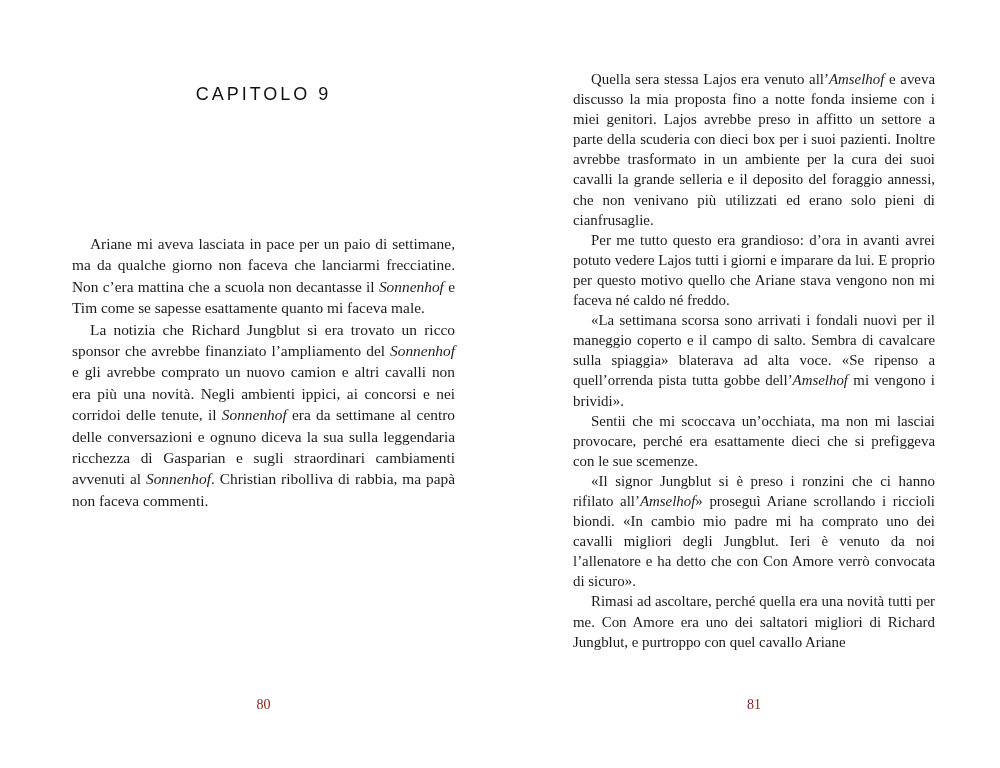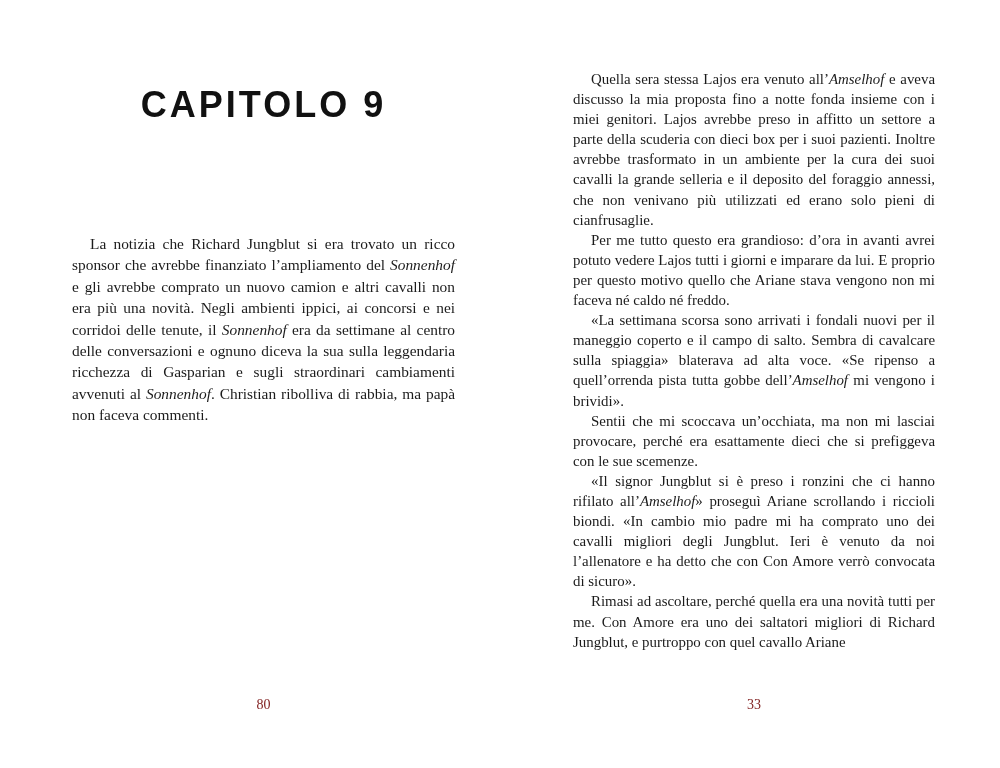--- a/index.html
+++ b/index.html
@@ -25,22 +25,22 @@
   .page-right { left: 573px; width: 362px; }
 
   .chapter-heading {
     position: absolute;
     top: 84px;
     left: 0;
     width: 100%;
     margin: 0;
     text-align: center;
     font-family: "Liberation Sans", sans-serif;
-    font-weight: 700;
-    font-size: 36px;
+    font-weight: 400;
+    font-size: 18px;
     letter-spacing: 3px;
     color: #111111;
   }
 
   .body-text {
     position: absolute;
     left: 0;
     width: 100%;
     text-align: justify;
     hyphens: auto;
@@ -72,30 +72,31 @@
   }
 </style>
 </head>
 <body>
 
 <div class="spread">
 
   <div class="page page-left">
     <h1 class="chapter-heading">CAPITOLO 9</h1>
     <div class="body-text">
+        <p>Ariane mi aveva lasciata in pace per un paio di settimane, ma da qualche giorno non faceva che lanciarmi frecciatine. Non c’era mattina che a scuola non decantasse il <i>Sonnenhof</i> e Tim come se sapesse esattamente quanto mi faceva male.</p>
         <p>La notizia che Richard Jungblut si era trovato un ricco sponsor che avrebbe finanziato l’ampliamento del <i>Sonnenhof</i> e gli avrebbe comprato un nuovo camion e altri cavalli non era più una novità. Negli ambienti ippici, ai concorsi e nei corridoi delle tenute, il <i>Sonnenhof</i> era da settimane al centro delle conversazioni e ognuno diceva la sua sulla leggendaria ricchezza di Gasparian e sugli straordinari cambiamenti avvenuti al <i>Sonnenhof</i>. Christian ribolliva di rabbia, ma papà non faceva commenti.</p>
       </div>
     <div class="folio">80</div>
   </div>
 
   <div class="page page-right">
     <div class="body-text">
         <p>Quella sera stessa Lajos era venuto all’<i>Amselhof</i> e aveva discusso la mia proposta fino a notte fonda insieme con i miei genitori. Lajos avrebbe preso in affitto un settore a parte della scuderia con dieci box per i suoi pazienti. Inoltre avrebbe trasformato in un ambiente per la cura dei suoi cavalli la grande selleria e il deposito del foraggio annessi, che non venivano più utilizzati ed erano solo pieni di cianfrusaglie.</p>
         <p>Per me tutto questo era grandioso: d’ora in avanti avrei potuto vedere Lajos tutti i giorni e imparare da lui. E proprio per questo motivo quello che Ariane stava vengono non mi faceva né caldo né freddo.</p>
         <p>«La settimana scorsa sono arrivati i fondali nuovi per il maneggio coperto e il campo di salto. Sembra di cavalcare sulla spiaggia» blaterava ad alta voce. «Se ripenso a quell’orrenda pista tutta gobbe dell’<i>Amselhof</i> mi vengono i brividi».</p>
         <p>Sentii che mi scoccava un’occhiata, ma non mi lasciai provocare, perché era esattamente dieci che si prefiggeva con le sue scemenze.</p>
         <p>«Il signor Jungblut si è preso i ronzini che ci hanno rifilato all’<i>Amselhof</i>» proseguì Ariane scrollando i riccioli biondi. «In cambio mio padre mi ha comprato uno dei cavalli migliori degli Jungblut. Ieri è venuto da noi l’allenatore e ha detto che con Con Amore verrò convocata di sicuro».</p>
         <p>Rimasi ad ascoltare, perché quella era una novità tutti per me. Con Amore era uno dei saltatori migliori di Richard Jungblut, e purtroppo con quel cavallo Ariane</p>
       </div>
-    <div class="folio">33</div>
+    <div class="folio">81</div>
   </div>
 
 </div>
 
 </body></html>

